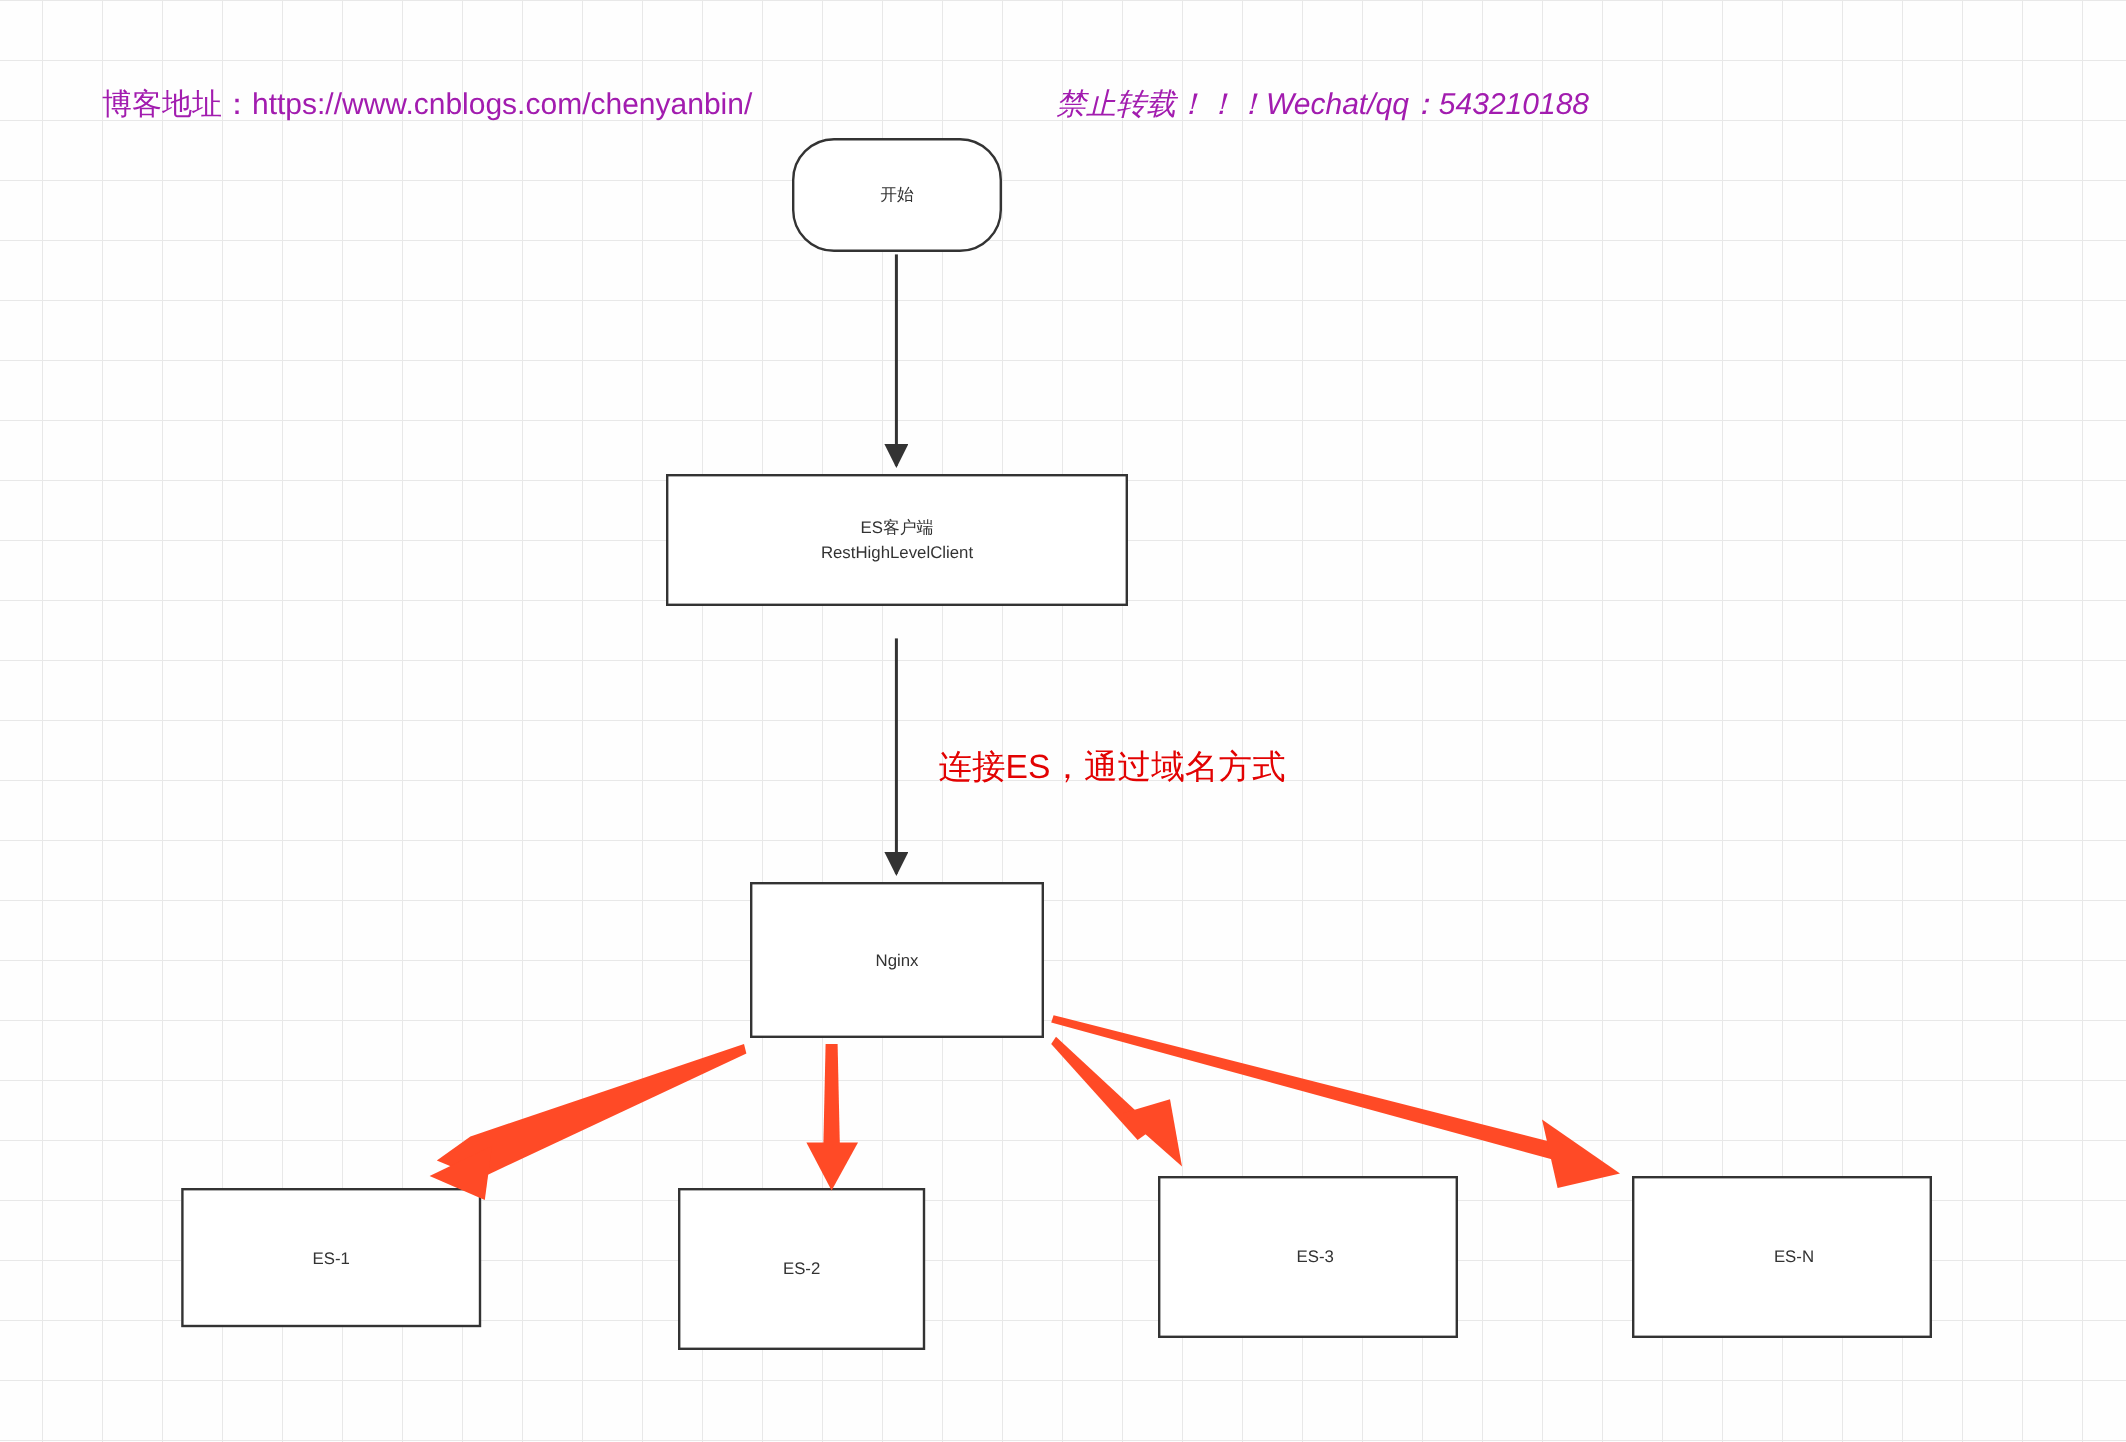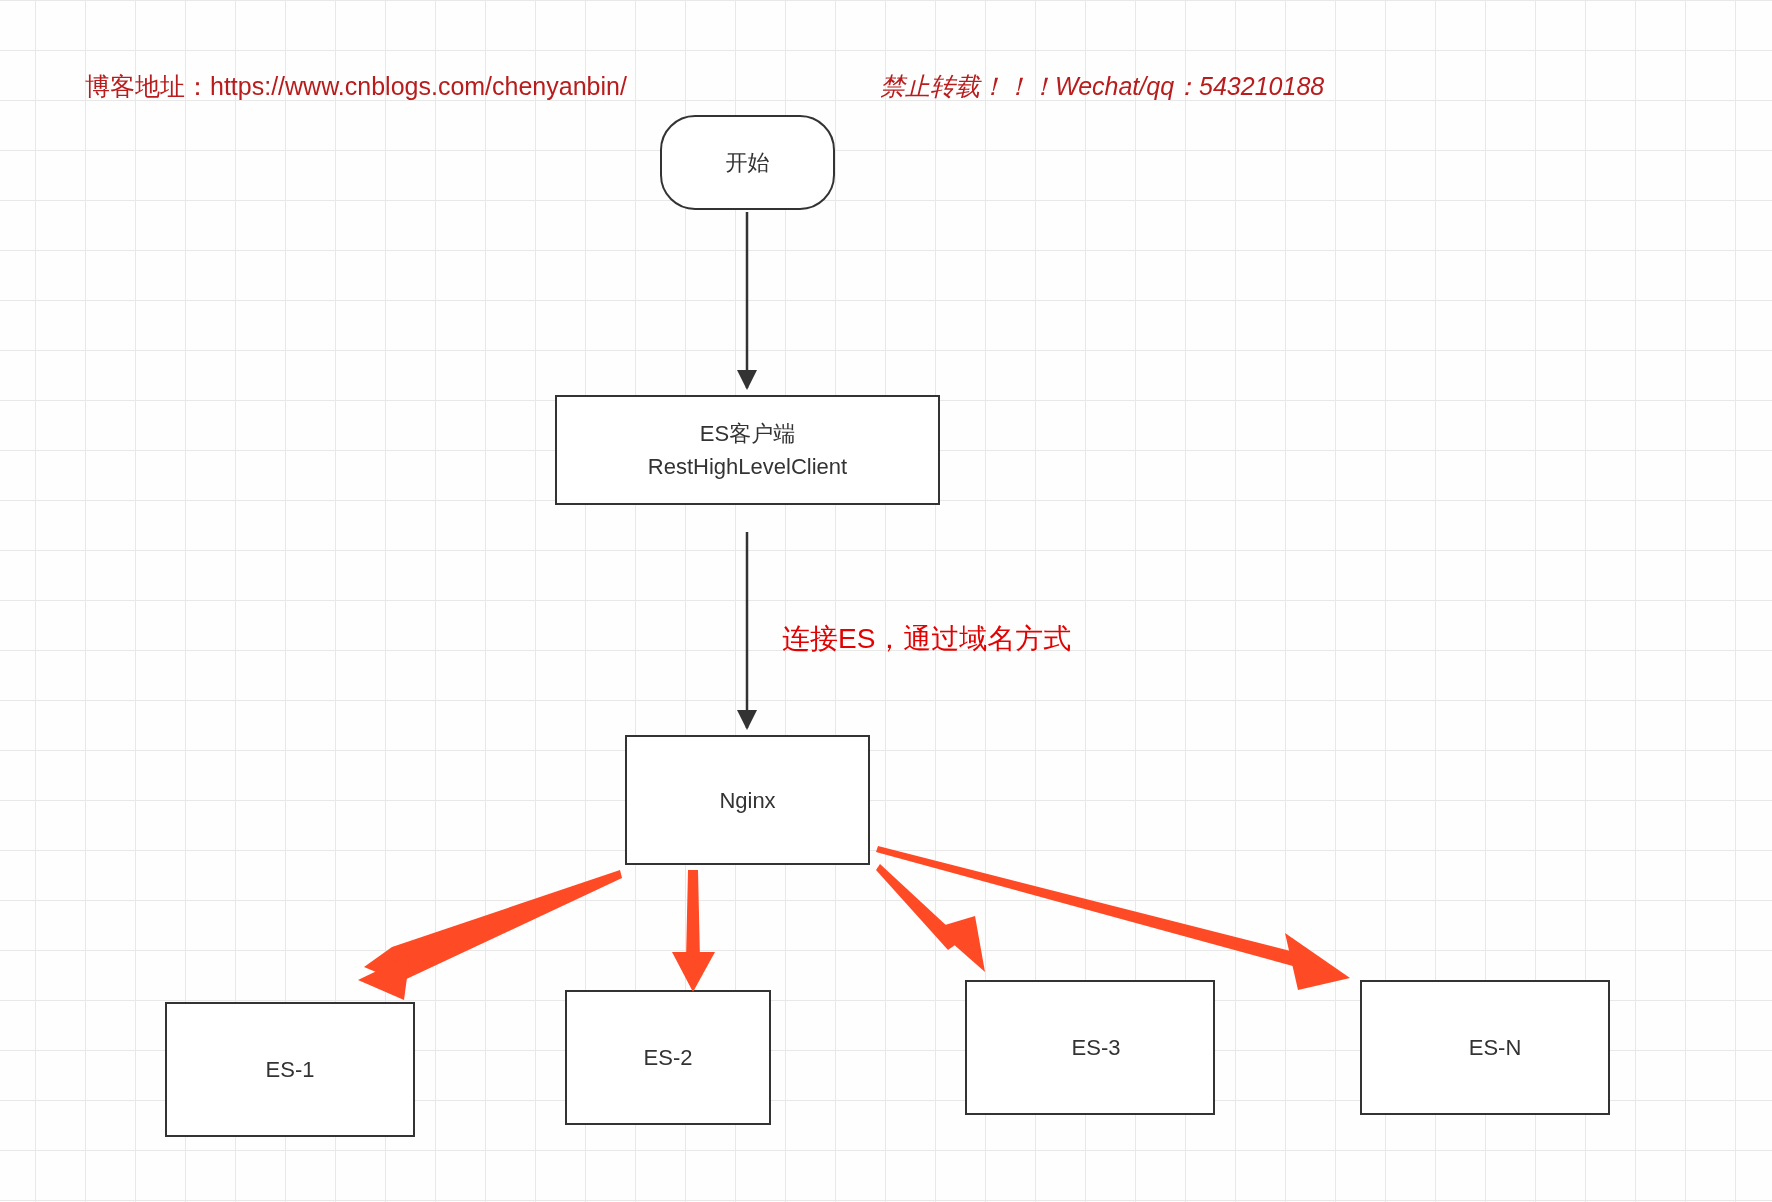--- a/index.html
+++ b/index.html
@@ -15,34 +15,34 @@
       position: absolute;
       inset: 0;
       background-image:
         linear-gradient(to right, #e8e8e8 1px, transparent 1px),
         linear-gradient(to bottom, #e8e8e8 1px, transparent 1px);
       background-size: 50px 50px;
       background-position: 35px 0;
     }
     .header-text {
       position: absolute;
-      color: #b91c1c;
+      color: #a21caf;
       font-size: 25px;
       font-weight: 400;
       white-space: nowrap;
     }
     .node {
       position: absolute;
       background: #ffffff;
       border: 2px solid #333;
       display: flex;
       flex-direction: column;
       align-items: center;
       justify-content: center;
-      font-size: 22px;
+      font-size: 14px;
       color: #333;
       text-align: center;
       line-height: 1.5;
     }
     .node.start {
       border-radius: 35px;
     }
     .edge-label {
       position: absolute;
       color: #e20202;
@@ -67,21 +67,21 @@
   <span>ES客户端</span>
   <span>RestHighLevelClient</span>
 </div>
 
 <div class="edge-label" style="left:782px; top:620px;">连接ES，通过域名方式</div>
 
 <div class="node" style="left:625px; top:735px; width:245px; height:130px;">
   <span>Nginx</span>
 </div>
 
-<div class="node" style="left:165px; top:990px; width:250px; height:135px;margin-top:12px;">
+<div class="node" style="left:151px; top:990px; width:250px; height:116px;">
   <span>ES-1</span>
 </div>
 
 <div class="node" style="left:565px; top:990px; width:206px; height:135px;">
   <span>ES-2</span>
 </div>
 
 <div class="node" style="left:965px; top:980px; width:250px; height:135px;padding-left:12px;">
   <span>ES-3</span>
 </div>

